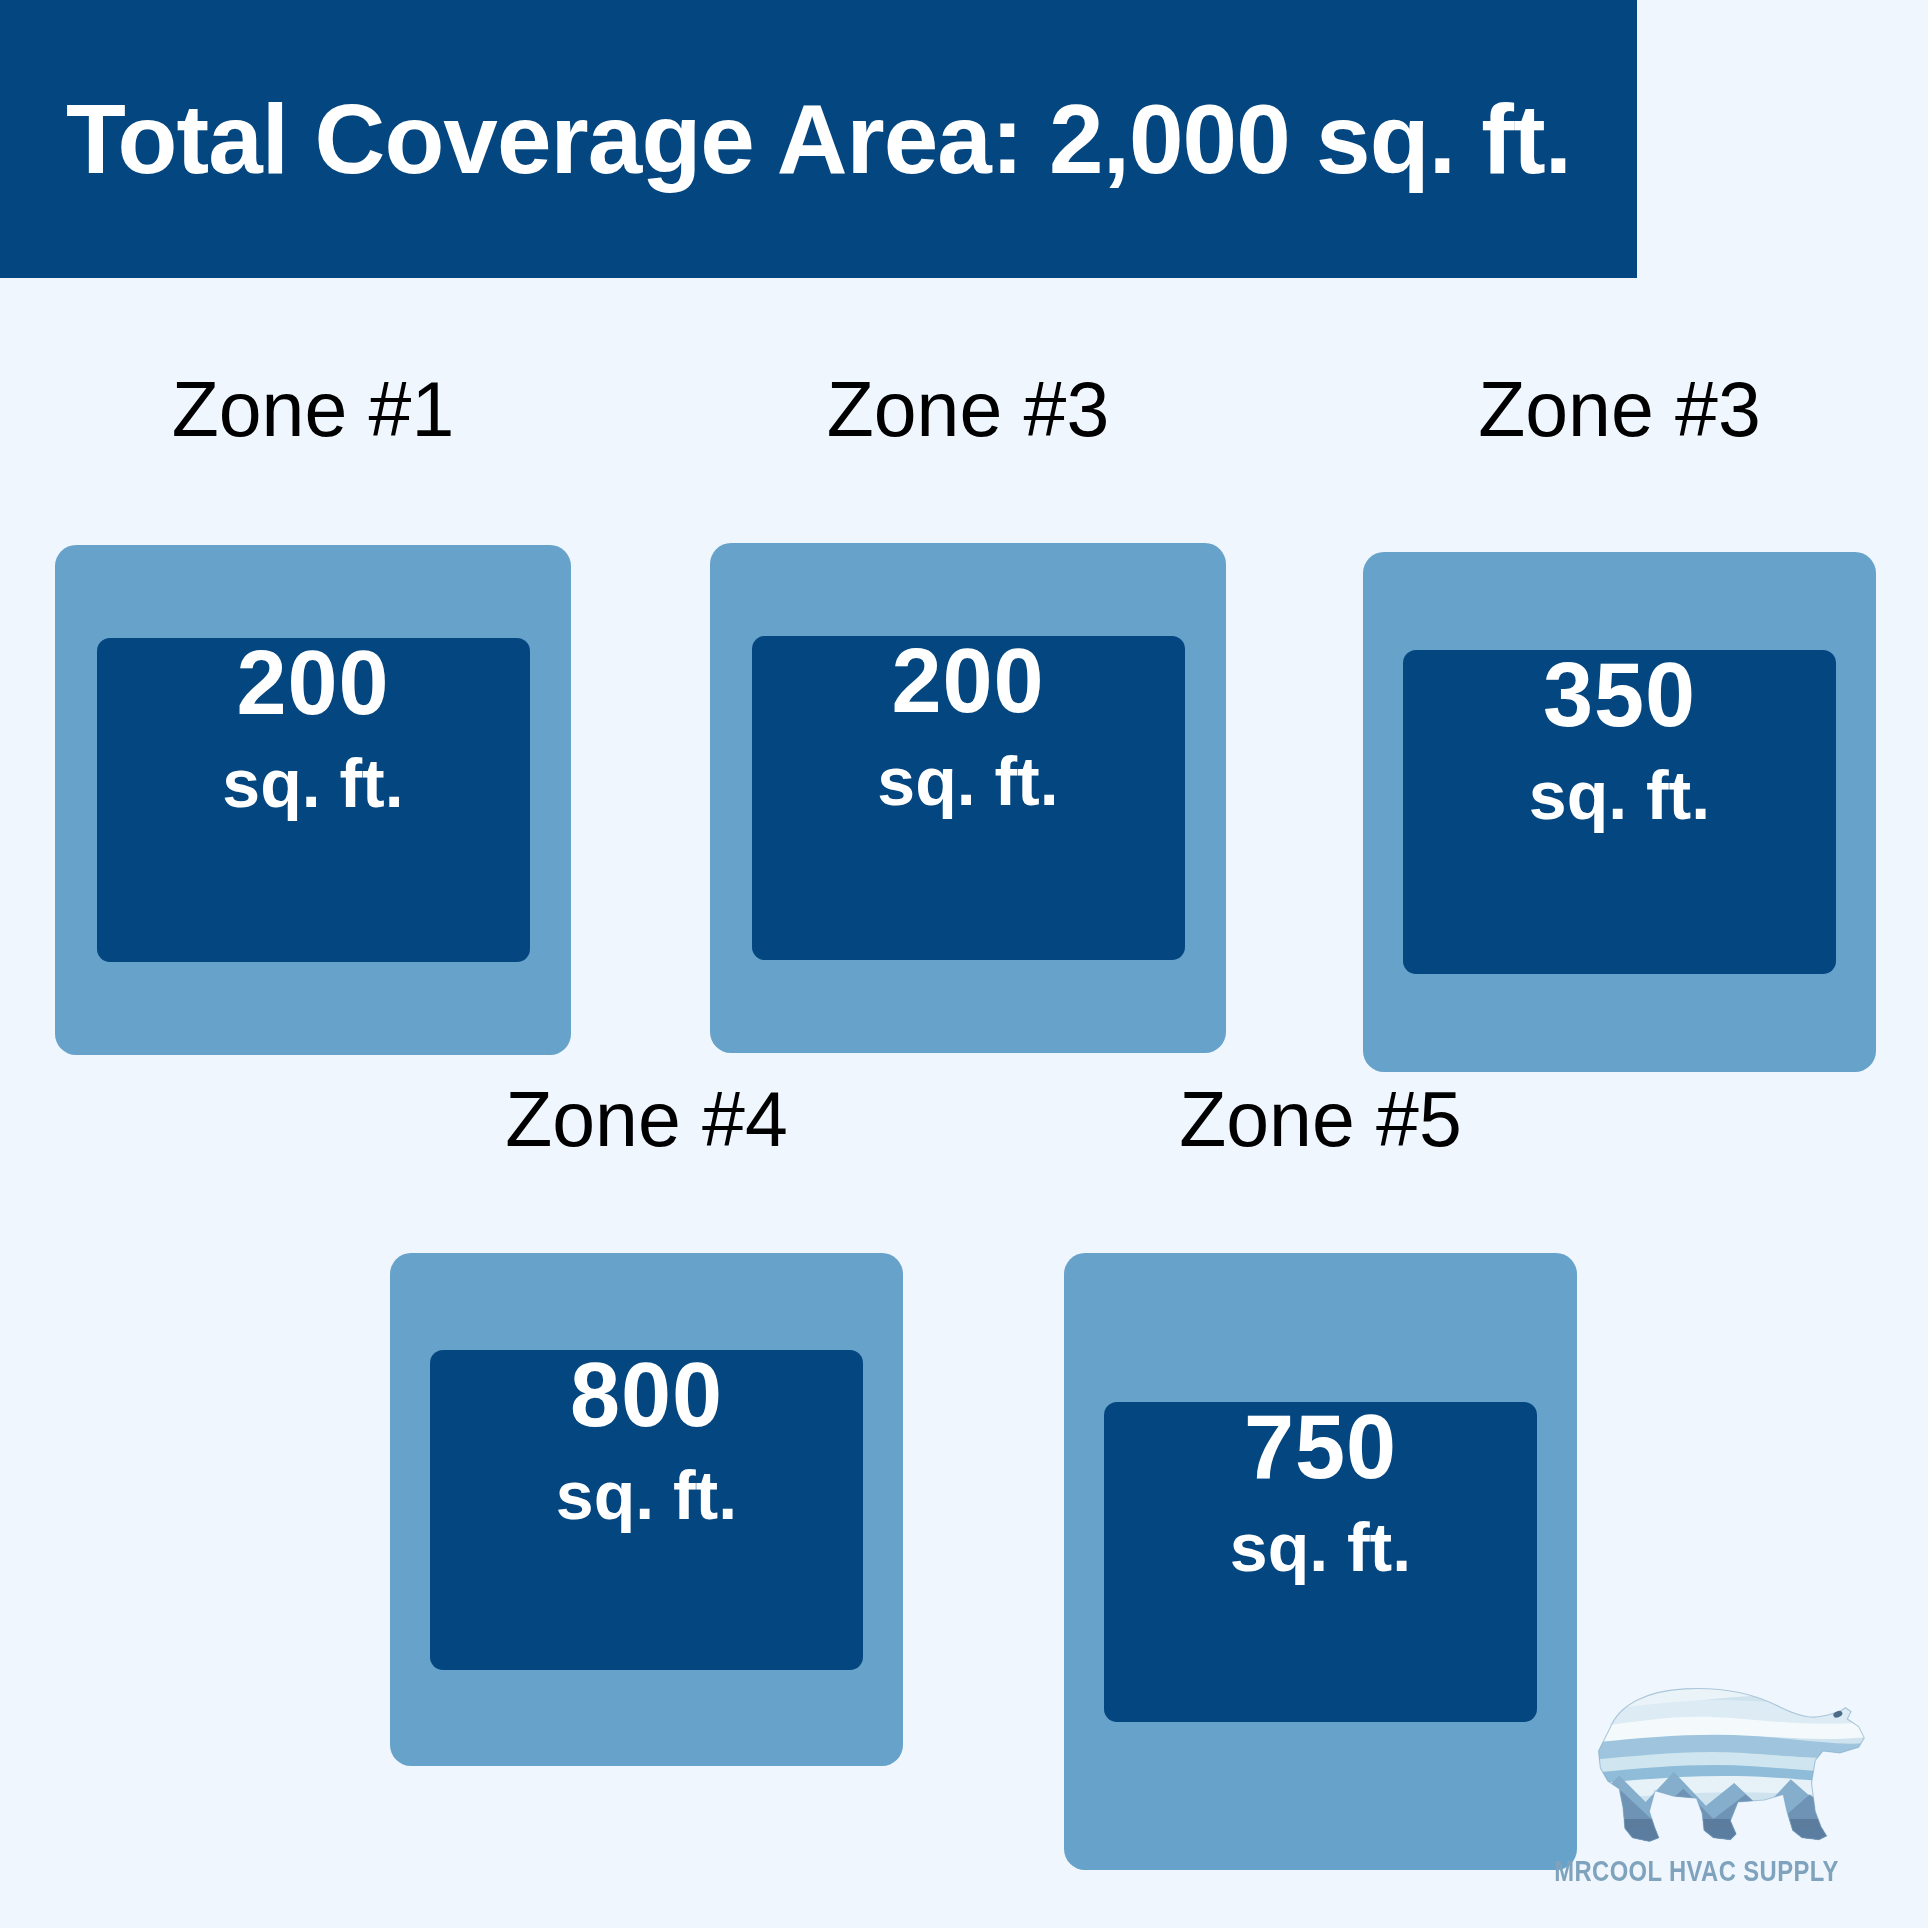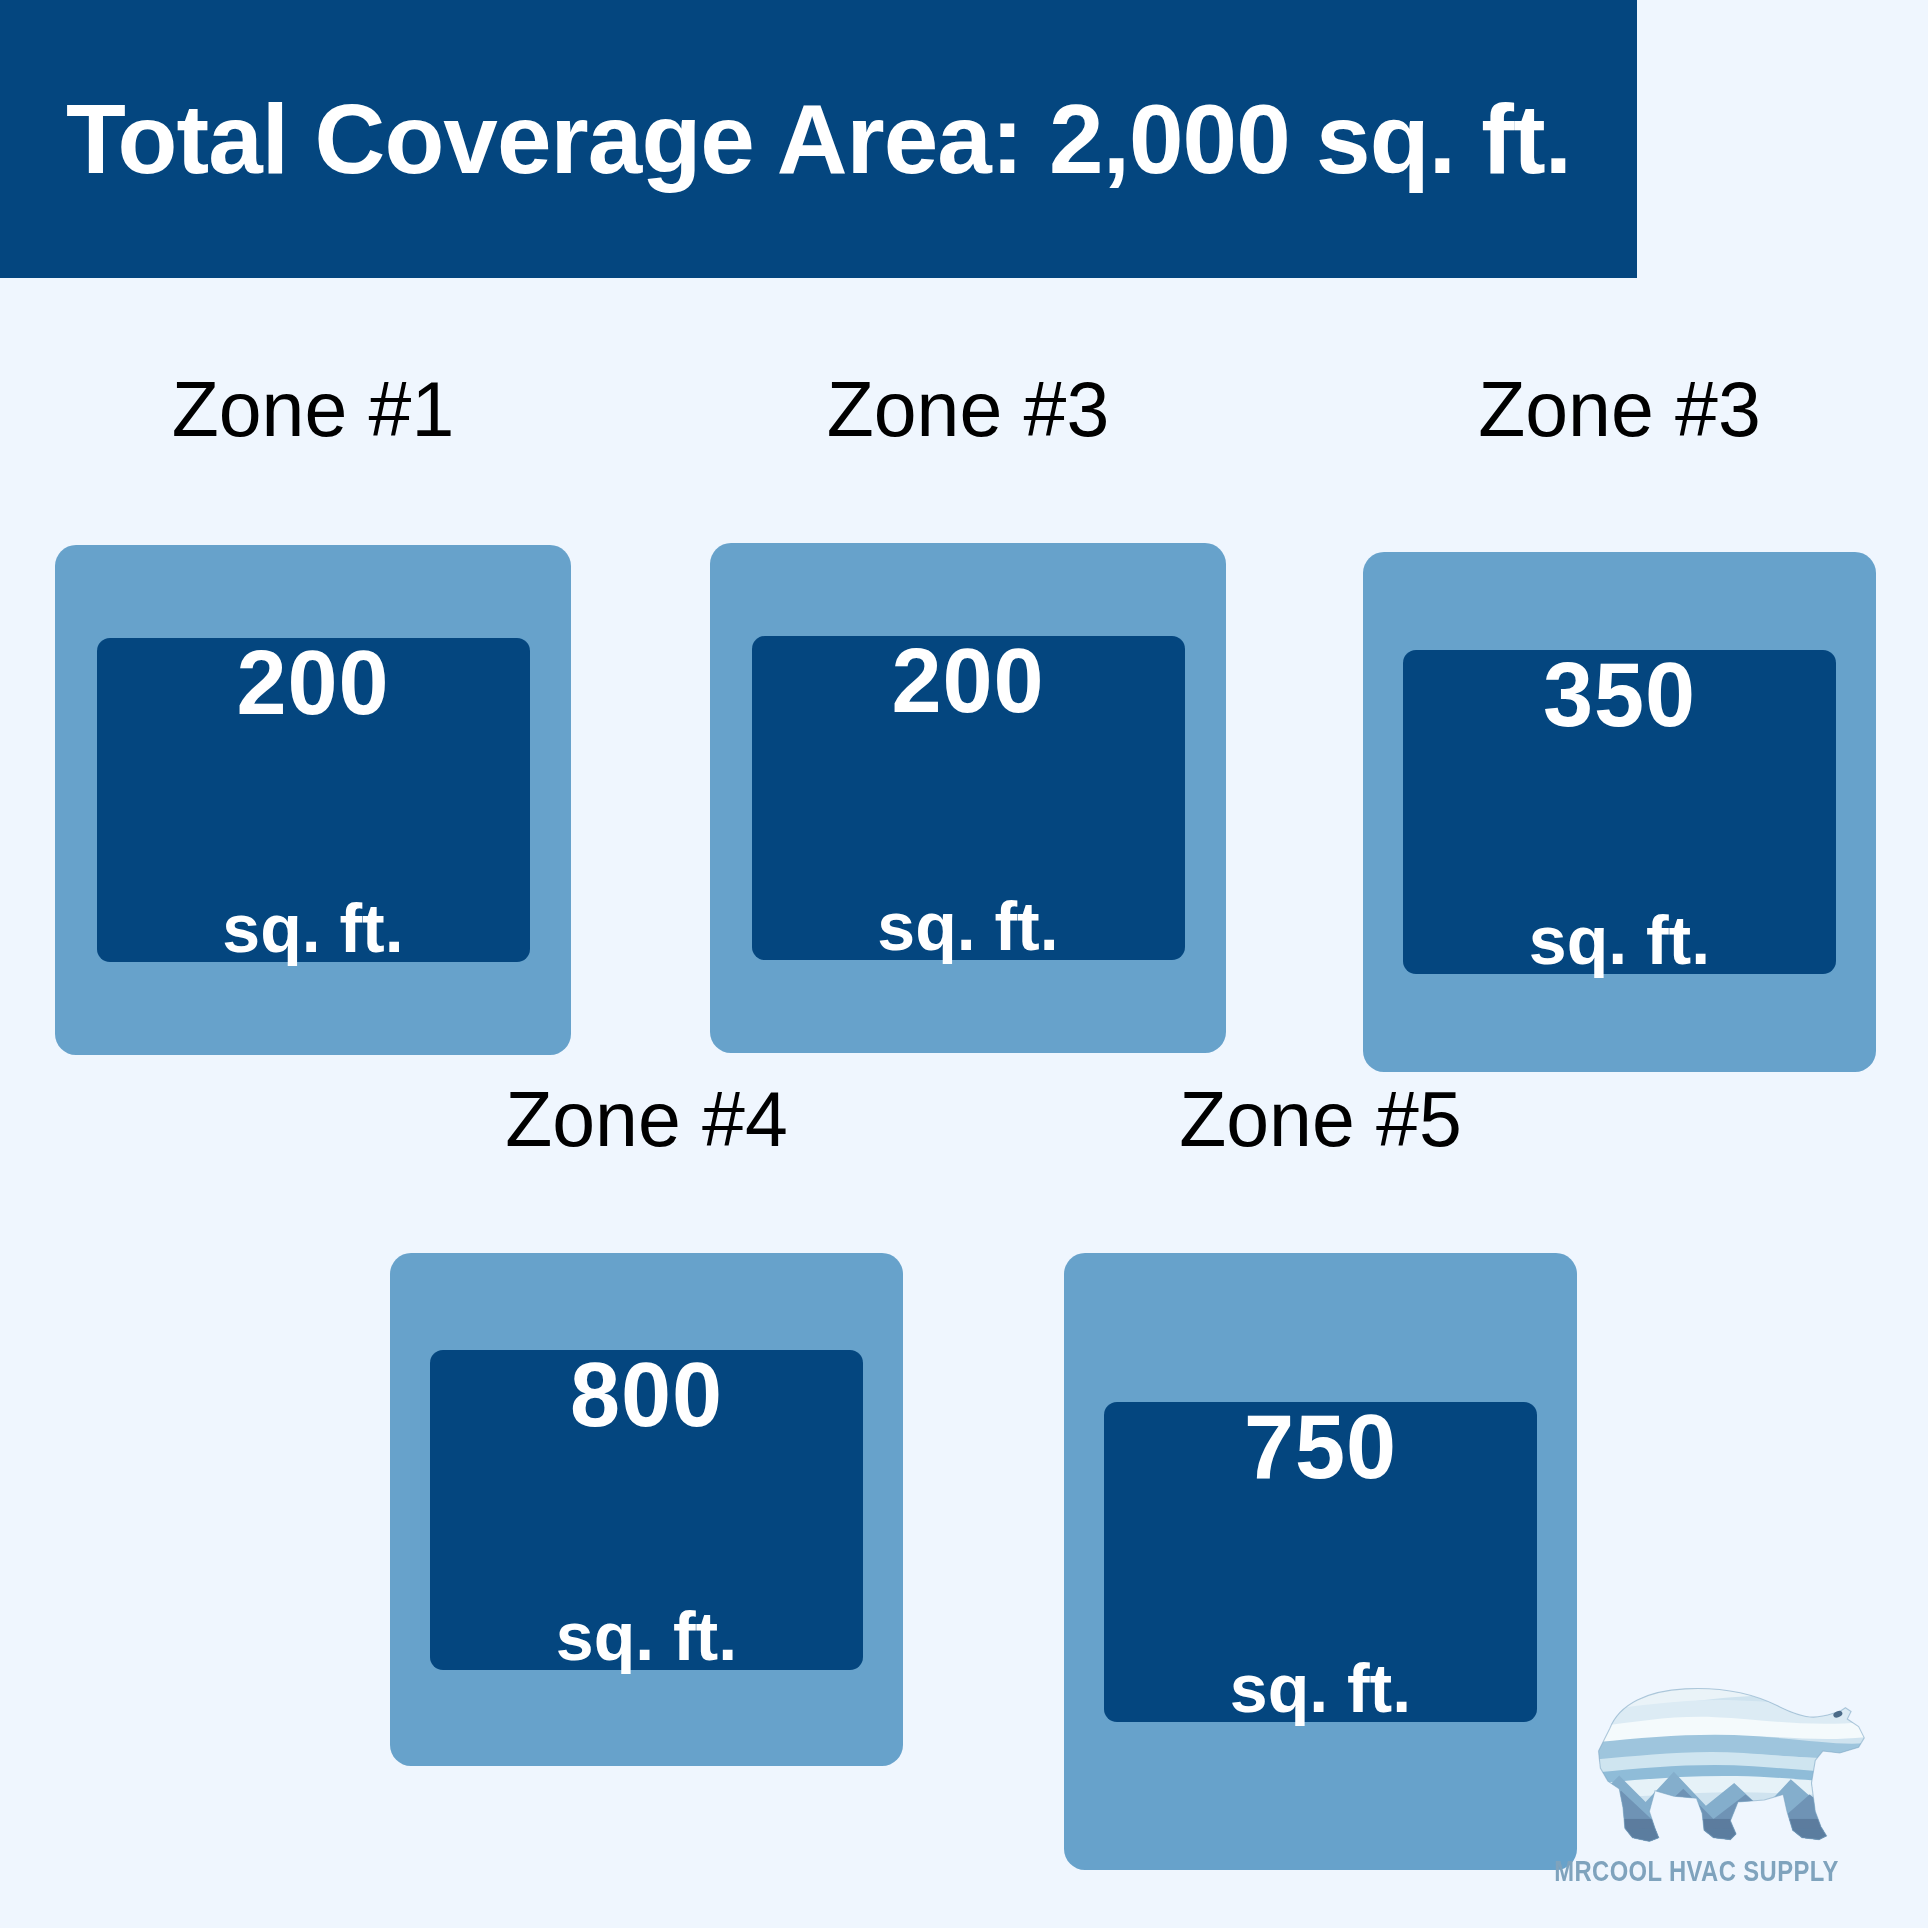--- a/index.html
+++ b/index.html
@@ -53,36 +53,35 @@
     align-items:center;
     justify-content:center;
   }
 
   .zone-inner{
     background:#04467f;
     border-radius:13px;
     display:flex;
     flex-direction:column;
     align-items:center;
-    justify-content:space-between;
+    justify-content:flex-start;
     color:#ffffff;
-    gap:35px;
   }
 
   .zone-value{
     font-size:90px;
     font-weight:700;
     line-height:1;
     letter-spacing:0.9px;
   }
   .zone-unit{
     font-size:68px;
     font-weight:700;
     line-height:1;
-    margin-top:38px;
+    margin-top:21px;
   }
 
   
   #zone-cell-1 { left:55px;   top:279px; width:516px; }
   #zone-cell-2 { left:710px;  top:279px; width:516px; }
   #zone-cell-3 { left:1363px; top:279px; width:513px; }
 
   #zone-cell-1 .zone-label,
   #zone-cell-2 .zone-label,
   #zone-cell-3 .zone-label { top:92px; }

